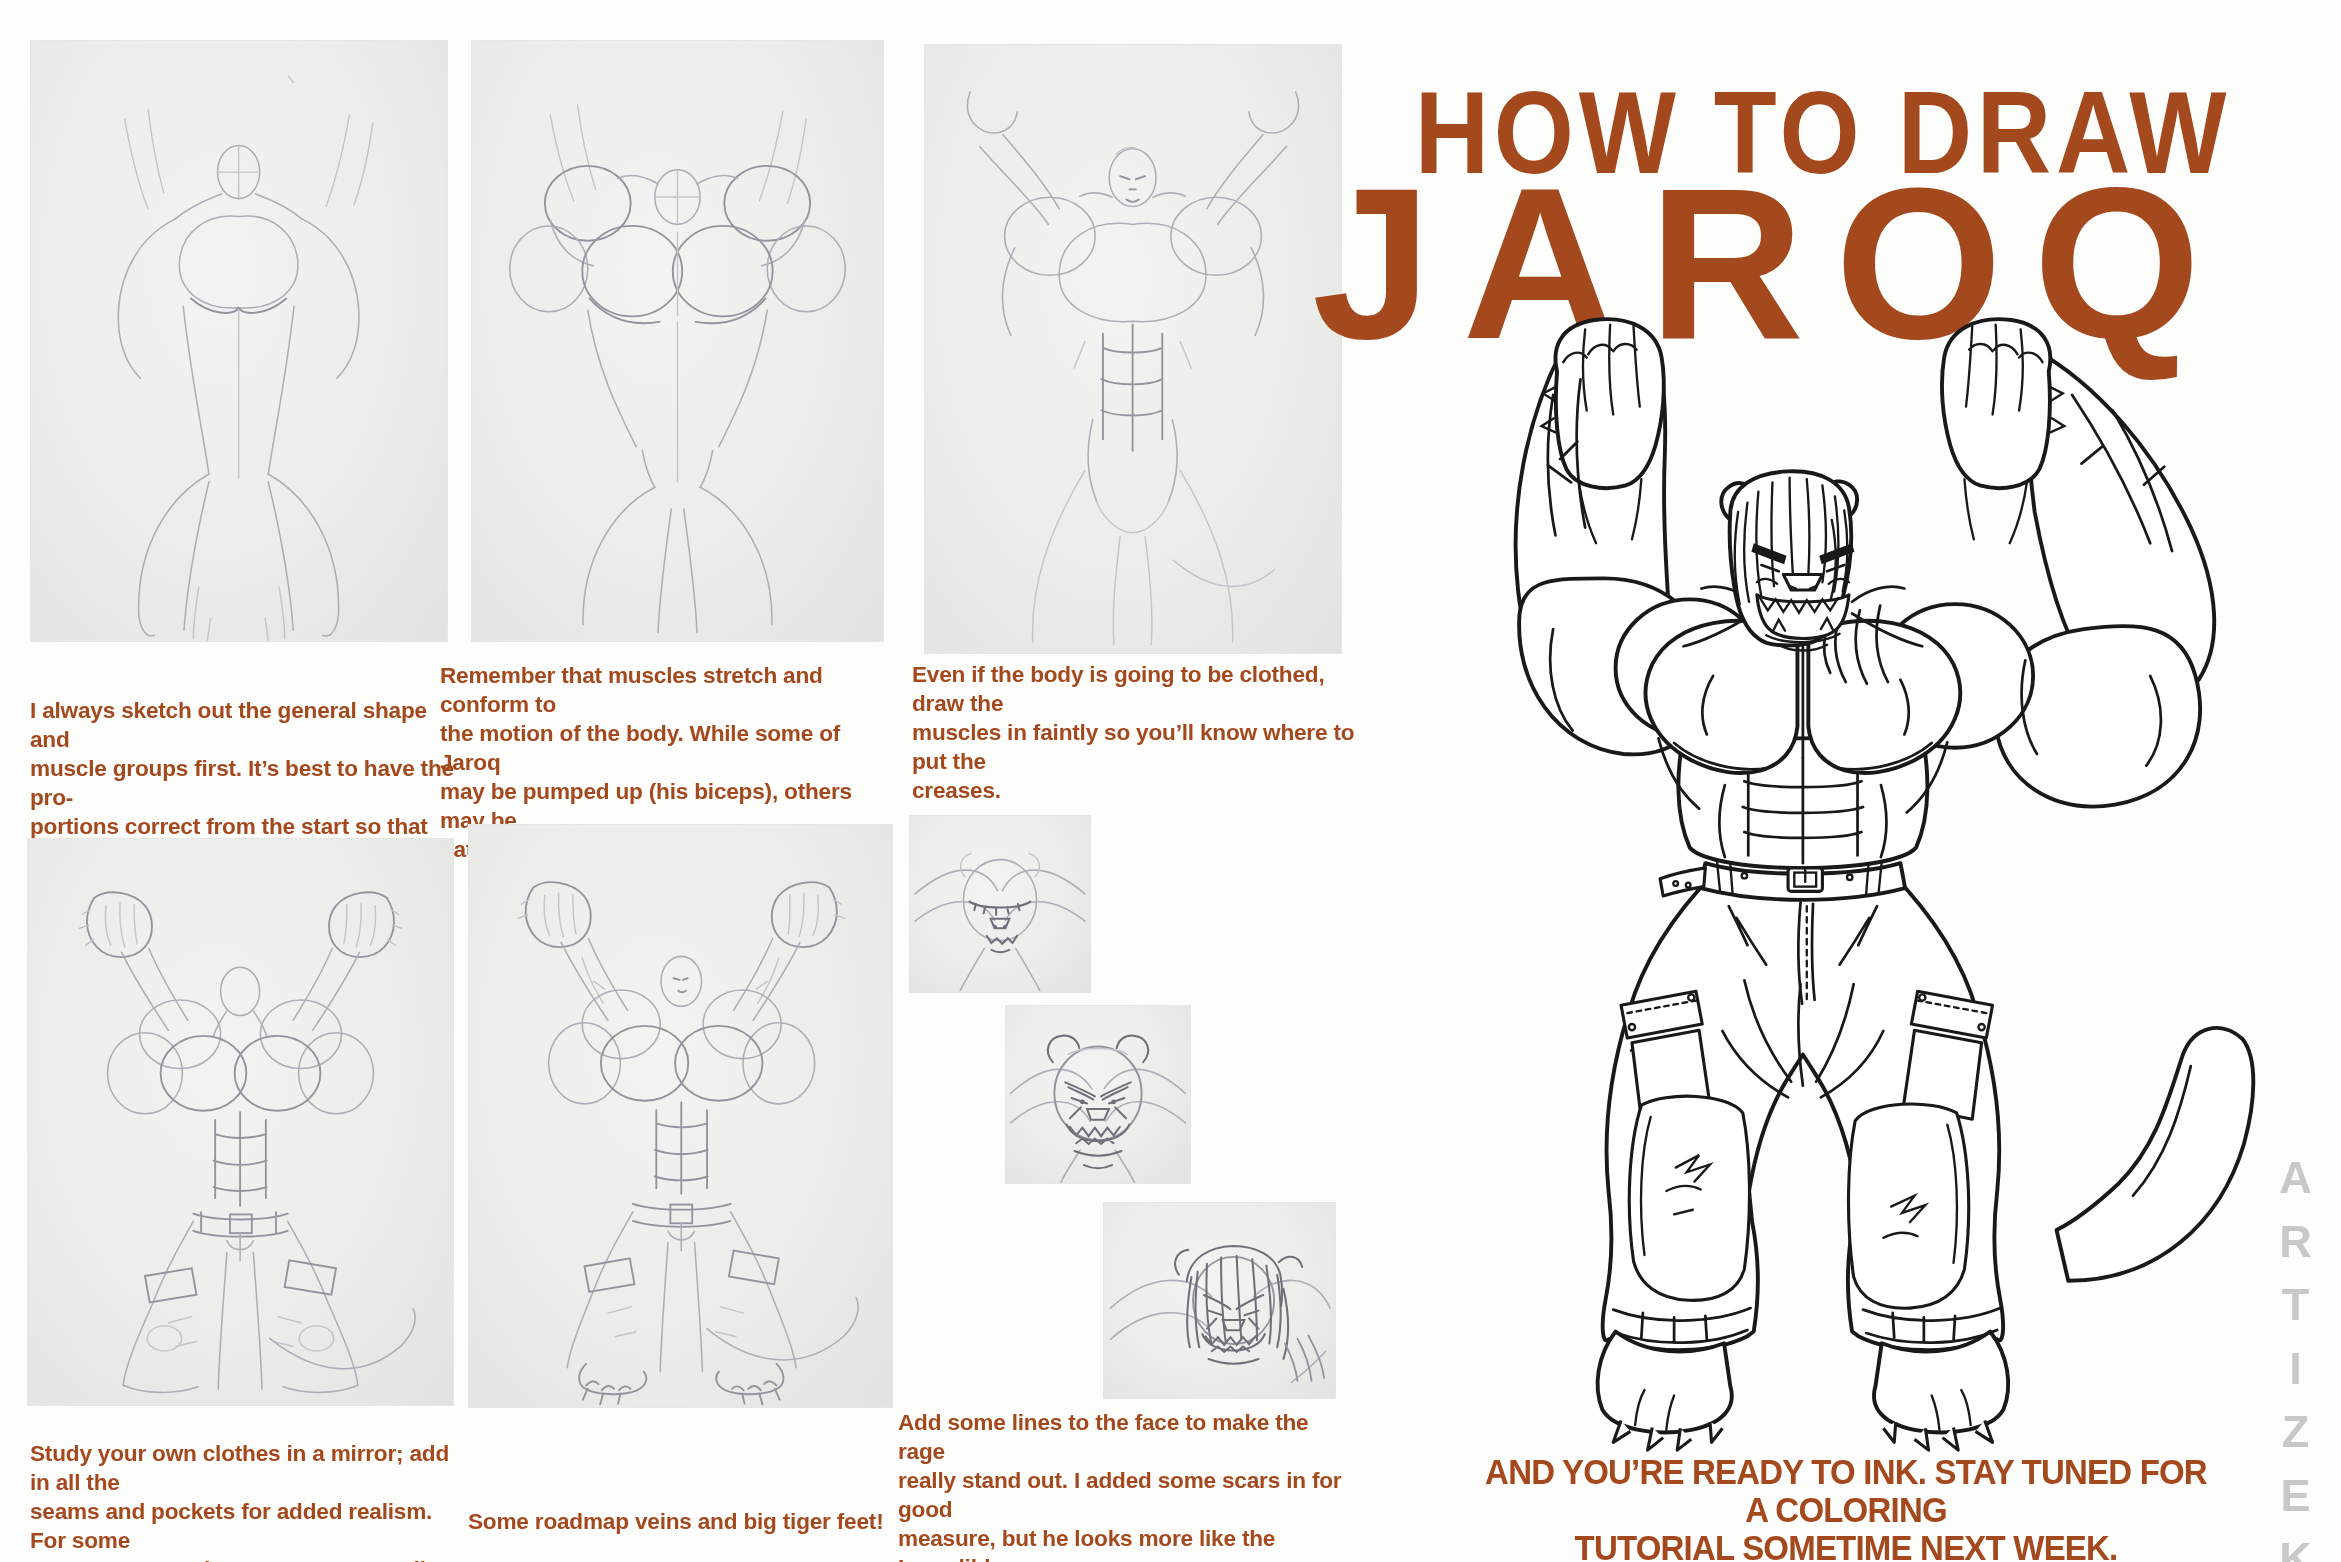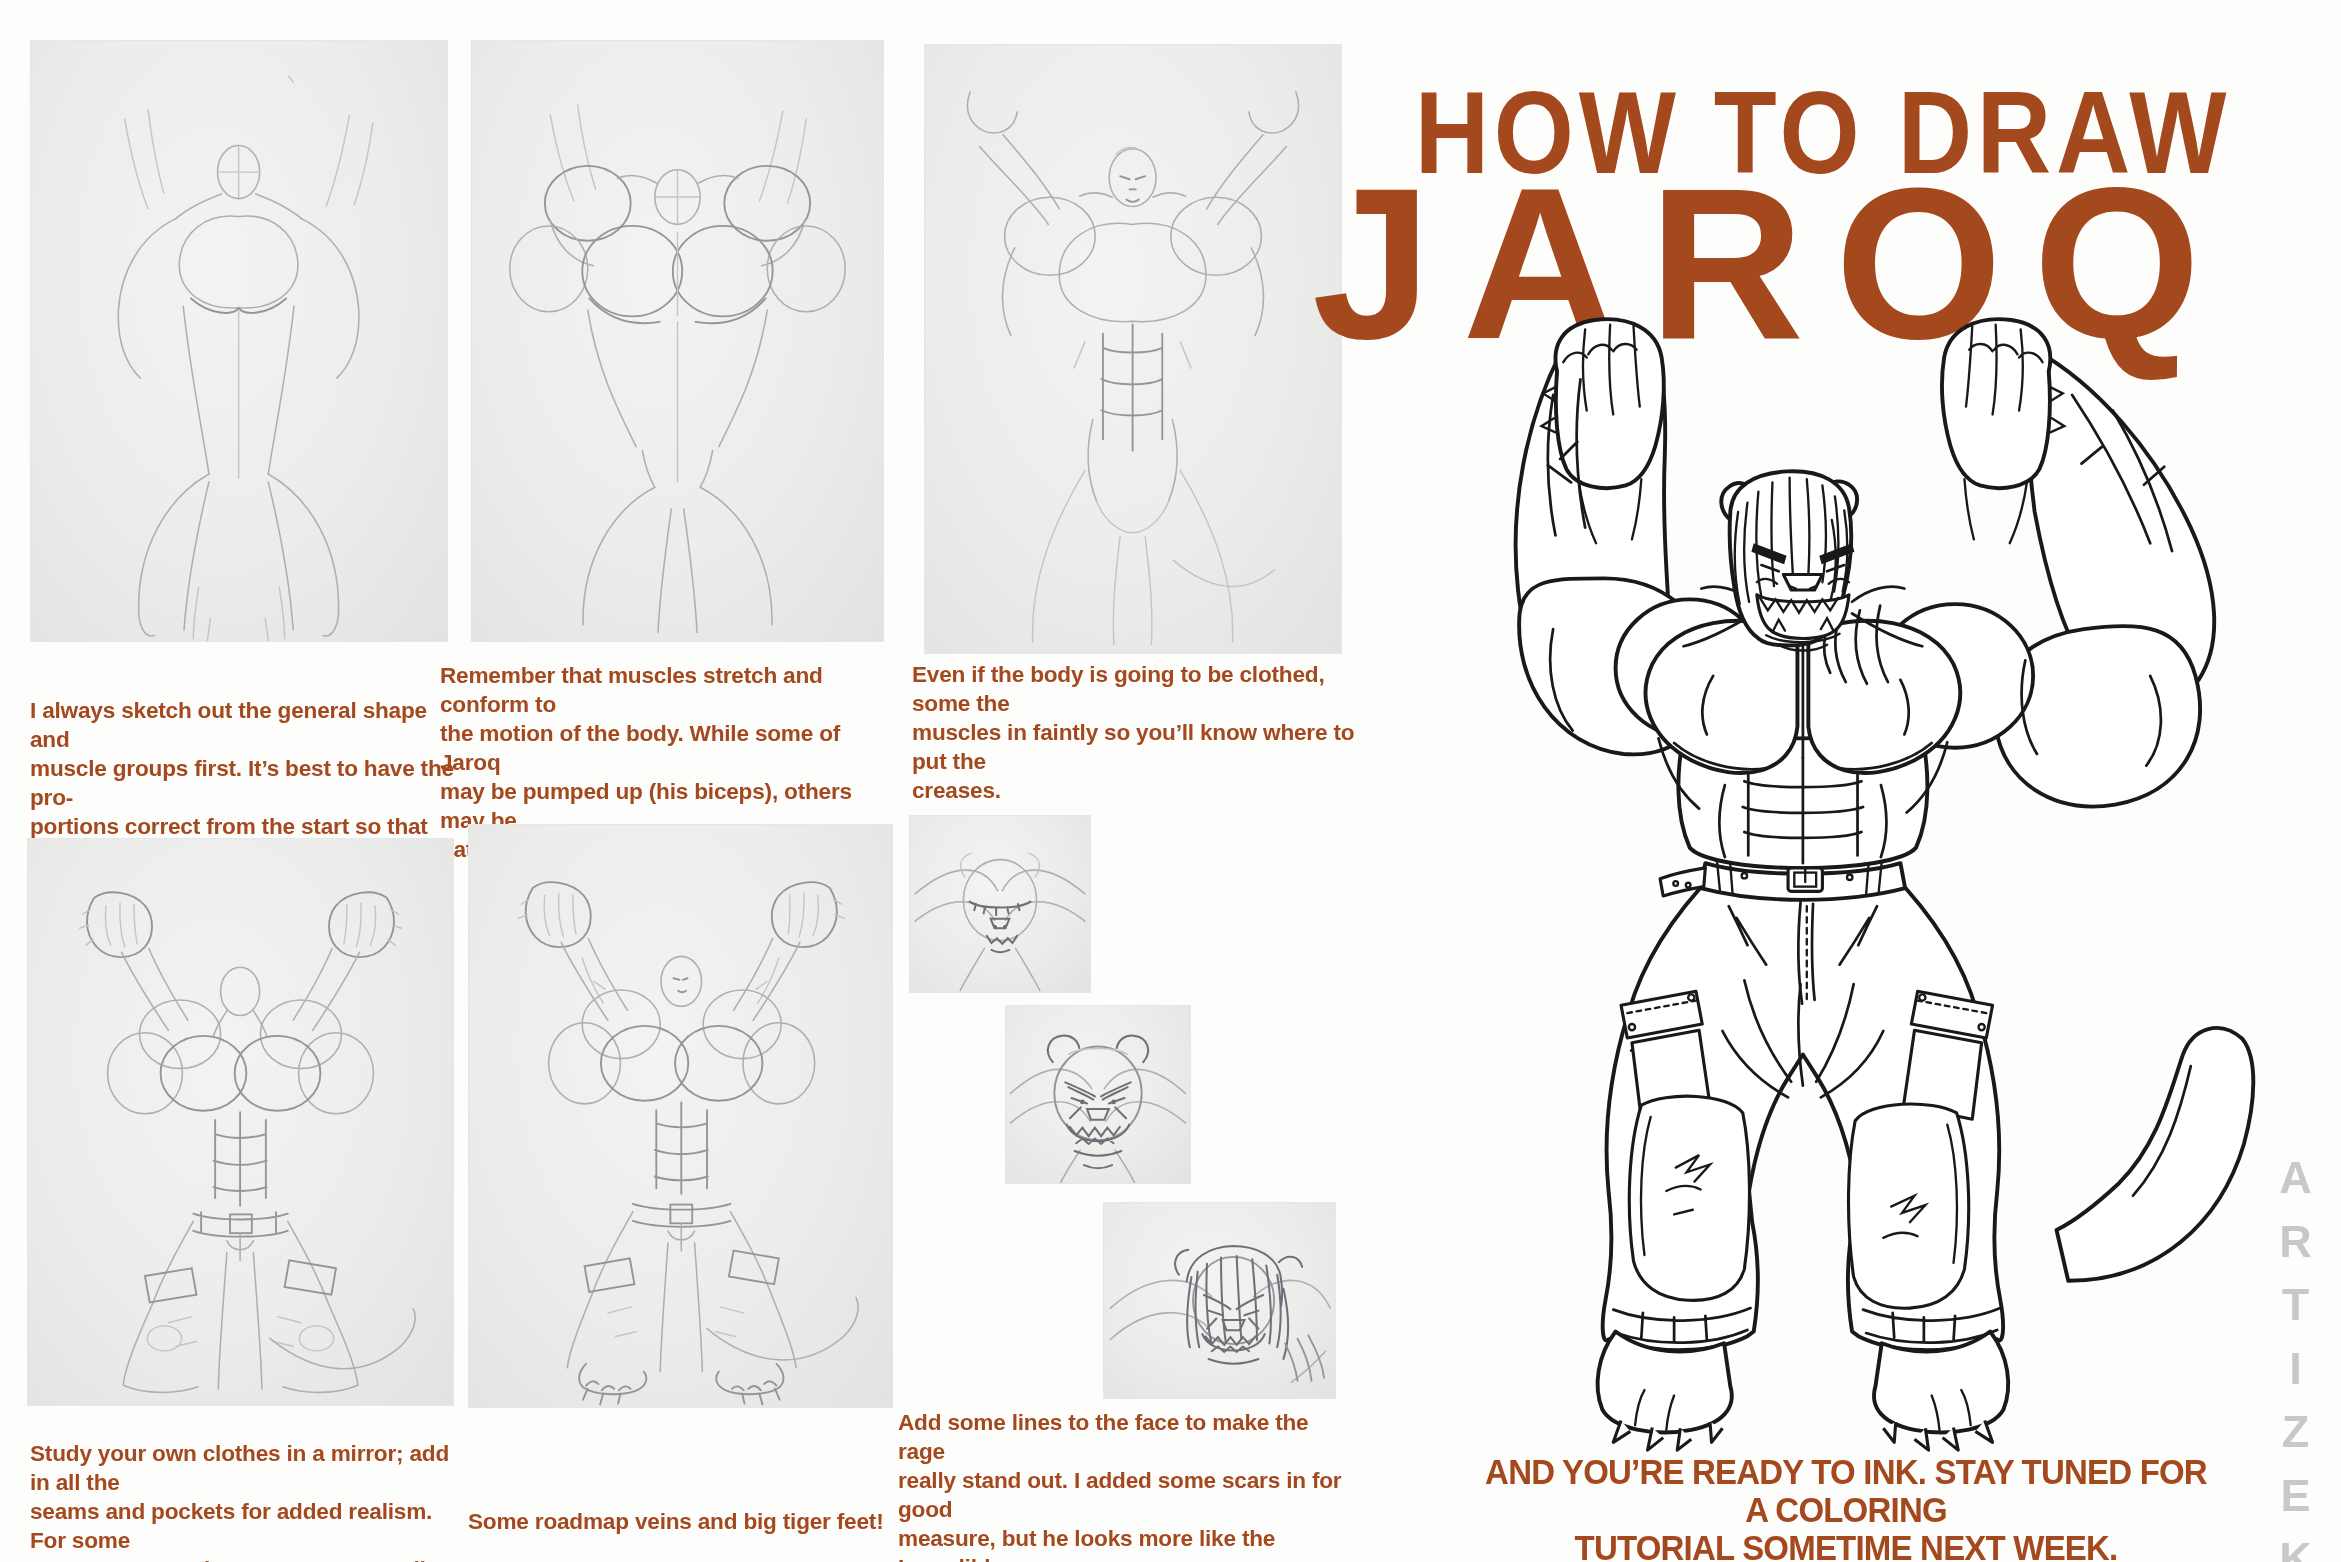--- a/index.html
+++ b/index.html
@@ -102,21 +102,21 @@
 
   <div class="caption" style="left:30px;top:696px;width:429px;">I always sketch out the general shape and
 muscle groups first. It’s best to have the pro-
 portions correct from the start so that you
 won’t have to erase a section you lovingly
 drew.</div>
   <div class="caption" style="left:440px;top:661px;width:441px;">Remember that muscles stretch and conform to
 the motion of the body. While some of Jaroq
 may be pumped up (his biceps), others may be
 flat (his pecs).</div>
-  <div class="caption" style="left:912px;top:660px;width:453px;">Even if the body is going to be clothed, some the
+  <div class="caption" style="left:912px;top:660px;width:453px;">Even if the body is going to be clothed, draw the
 muscles in faintly so you’ll know where to put the
 creases.</div>
 
   <div class="panel" style="left:27px;top:838px;width:425px;height:566px;">
     <svg viewBox="0 0 545 725">
       <path class="p2" d="M85,75 C72,95 72,120 88,138 C105,156 135,155 150,138 C162,124 162,100 150,85 C135,68 103,62 85,75 Z"></path>
       <path class="p3" d="M80,90 l-10,6 M78,110 l-12,4 M84,128 l-10,8 M100,85 C98,105 100,122 106,136 M118,82 C117,104 119,122 124,138 M136,84 C136,104 137,120 140,134"></path>
       <path class="p2" d="M460,75 C473,95 473,120 457,138 C440,156 410,155 395,138 C383,124 383,100 395,85 C410,68 442,62 460,75 Z"></path>
       <path class="p3" d="M465,90 l10,6 M467,110 l12,4 M461,128 l10,8 M445,85 C447,105 445,122 439,136 M427,82 C428,104 426,122 421,138 M409,84 C409,104 408,120 405,134"></path>
       <path class="p1" d="M120,145 C140,185 160,215 180,245 M155,140 C170,175 188,205 205,232 M425,145 C405,185 385,215 365,245 M390,140 C375,175 357,205 340,232"></path>

